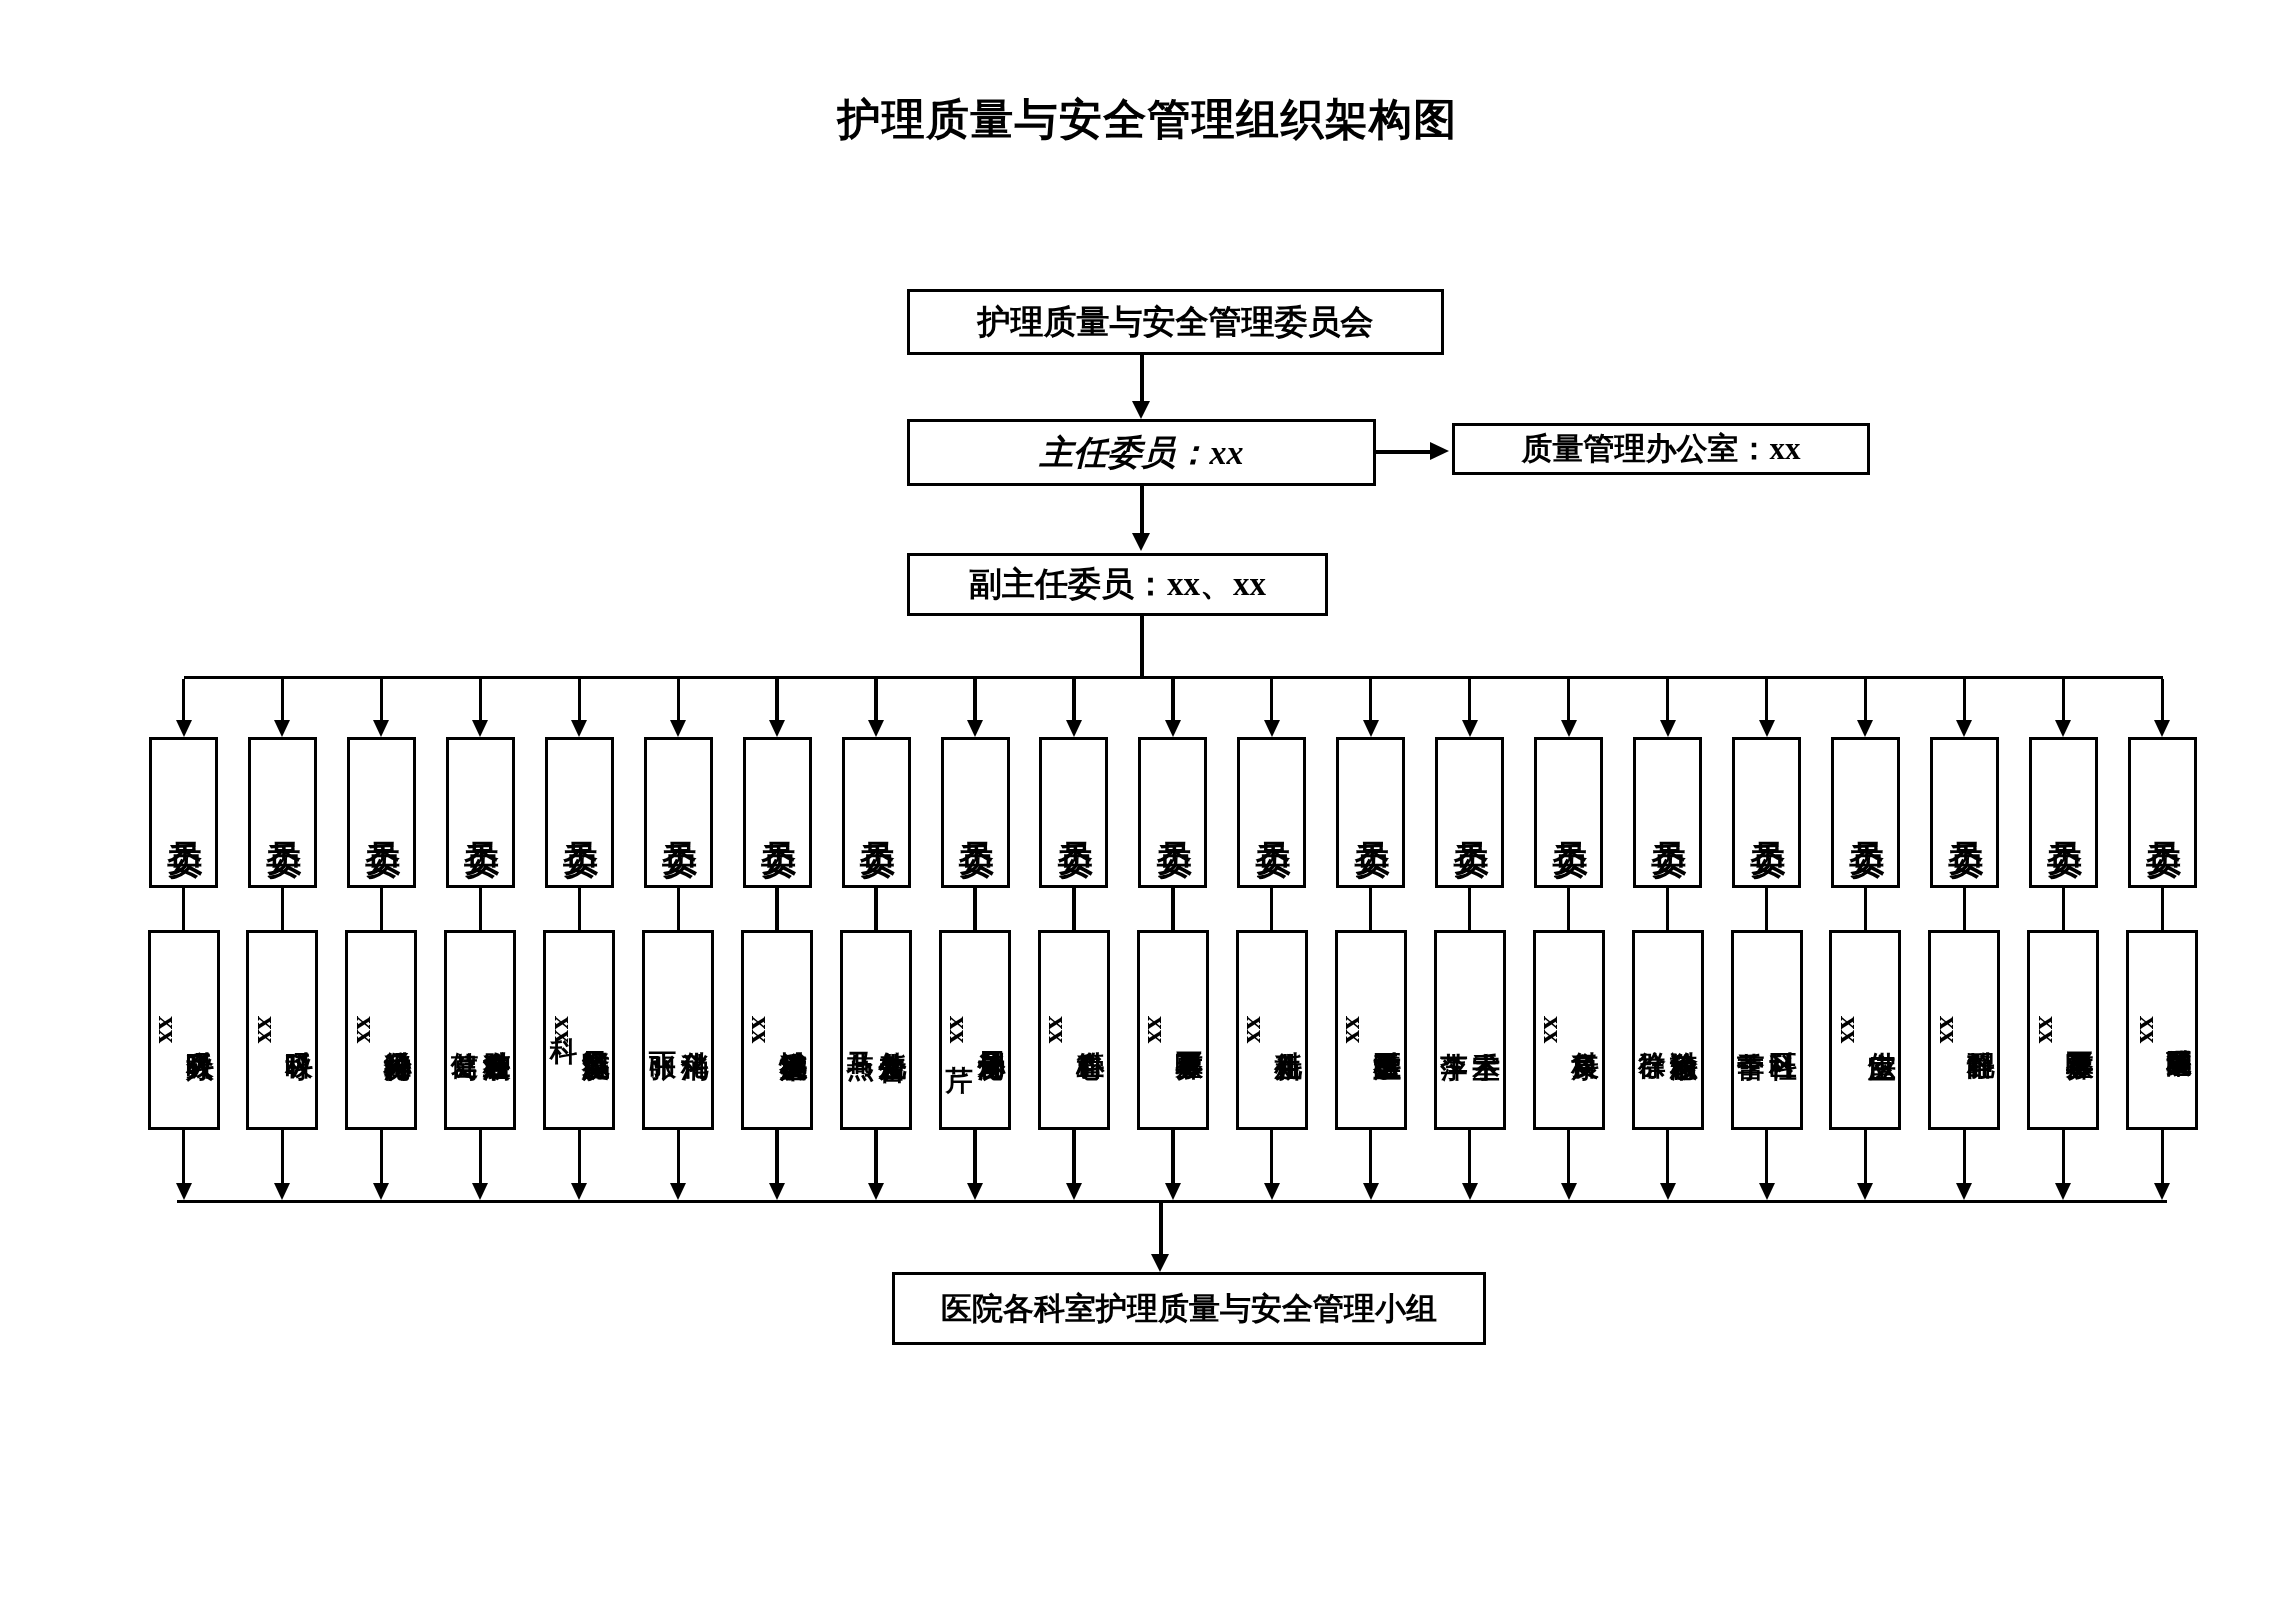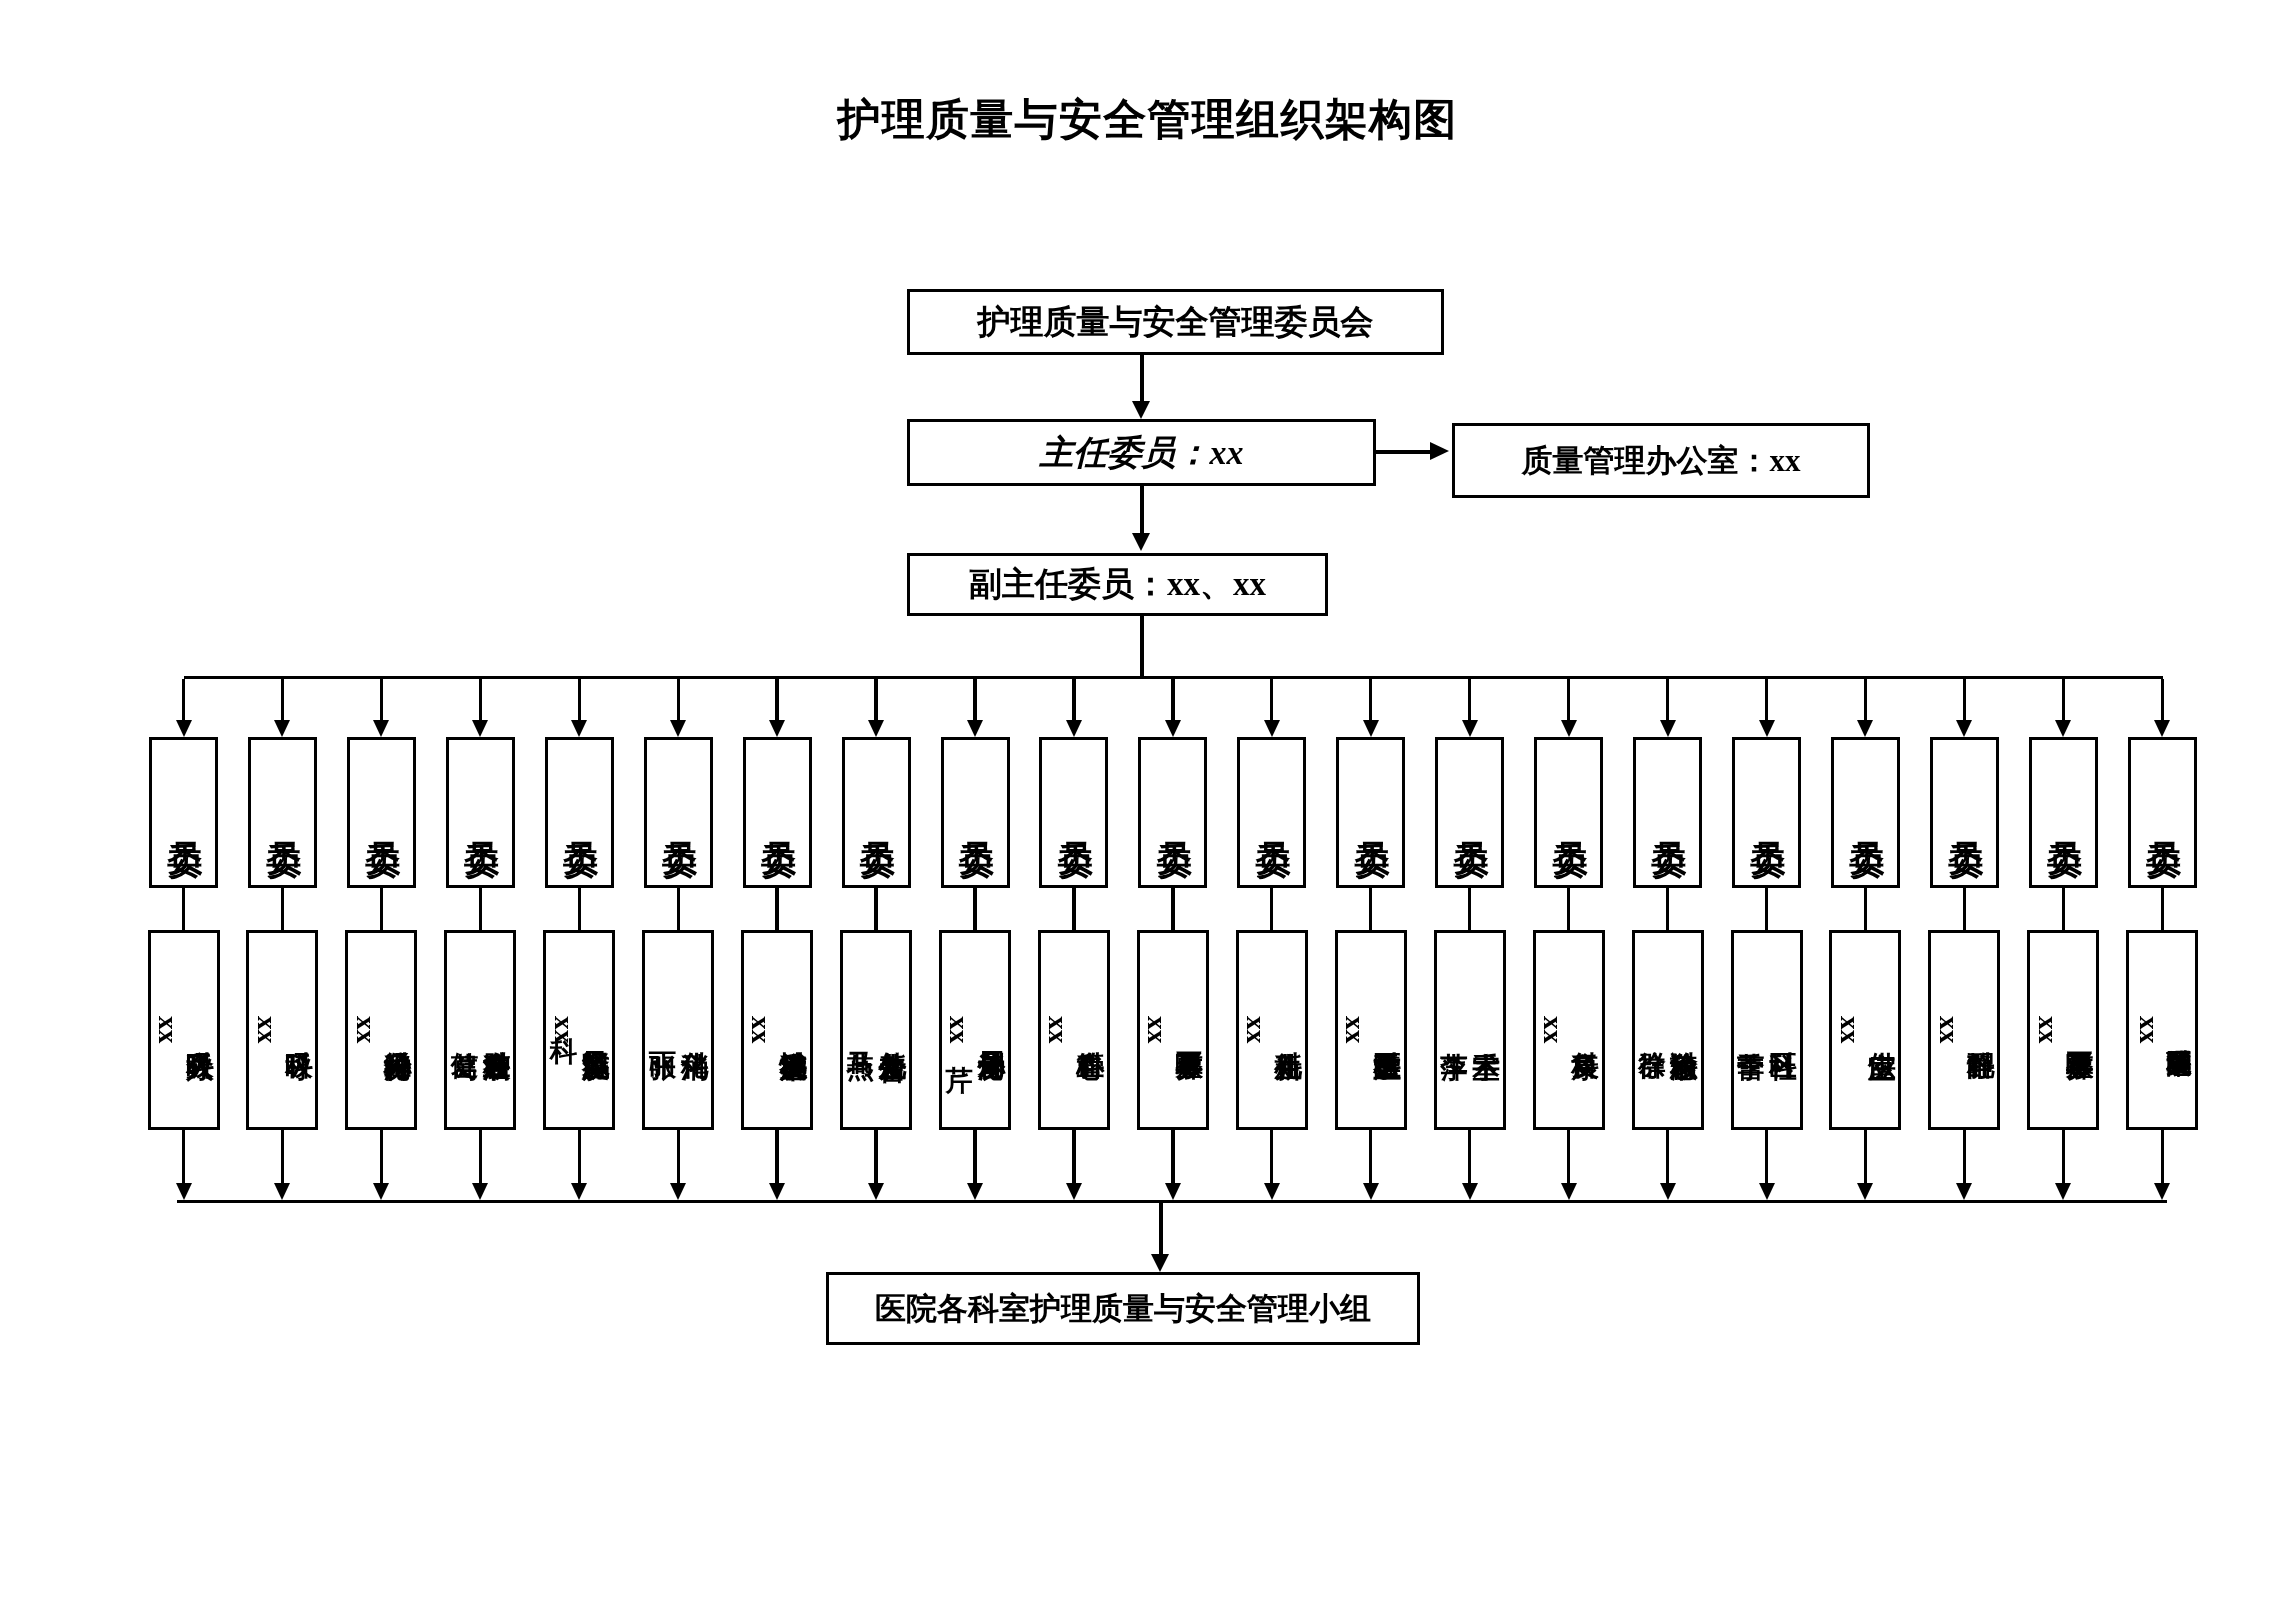--- a/index.html
+++ b/index.html
@@ -11,23 +11,23 @@
     position:absolute; left:0; right:0; top:77px; margin:14px;
     text-align:center; font-size:43px; font-weight:bold; letter-spacing:1.3px;
   }
   .hbox {
     position:absolute; border:3.9px solid #000; background:#fff; box-sizing:border-box;
     display:flex; align-items:center; justify-content:center;
     font-weight:bold; white-space:nowrap;
   }
   .box-committee { left:907px; top:289px;  width:537px; height:66px; font-size:33px; }
   .box-director  { left:907px; top:419px;  width:469px; height:67px; font-size:34px;font-style:italic; }
-  .box-office    { left:1452px; top:423px;  width:418px; height:75px;  font-size:31px; }
+  .box-office    { left:1452px; top:423px;  width:418px; height:52px;  font-size:31px; }
   .box-deputy    { left:907px; top:553px;  width:421px; height:63px;  font-size:33px; }
-  .box-subgroup  { left:826px; top:1272px; width:594px; height:73px; font-size:31px; }
+  .box-subgroup  { left:892px; top:1272px; width:594px; height:73px; font-size:31px; }
 
   .vstem { position:absolute; width:3.9px;  background:#000; }
   .hstem { position:absolute; height:3.9px; background:#000; }
   .hline { position:absolute; height:3.3px; background:#000; }
   .head-down {
     position:absolute; width:0; height:0;
     border-left:9.8px solid transparent; border-right:9.8px solid transparent;
     border-top:18.3px solid #000;
   }
   .head-right {

